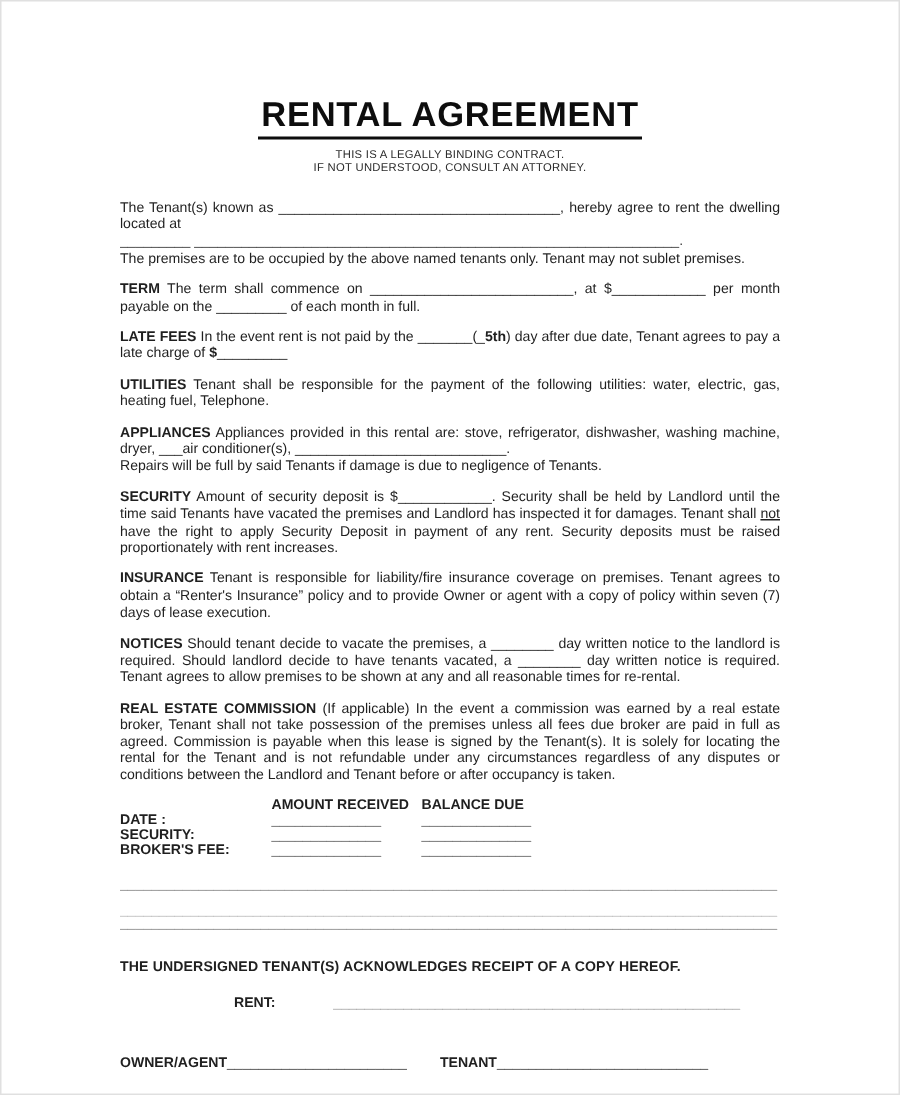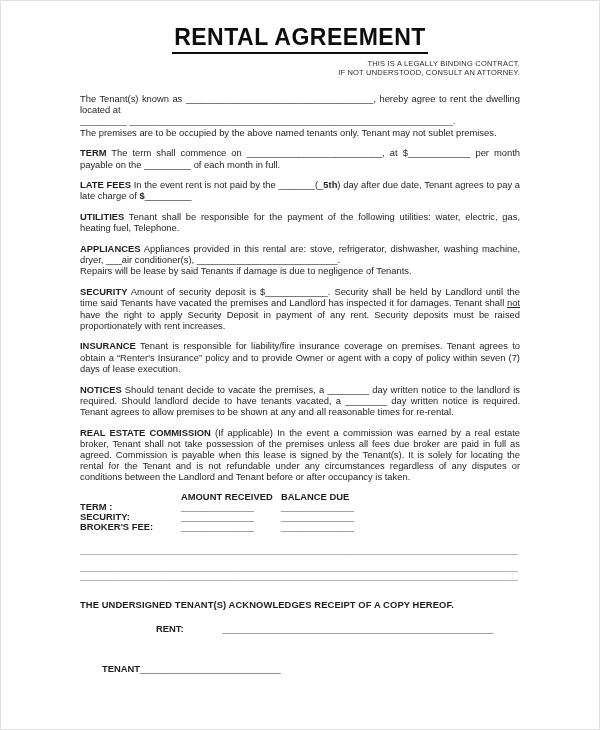--- a/index.html
+++ b/index.html
@@ -1,22 +1,22 @@
 <!DOCTYPE html>
 <html><head>
 <meta charset="utf-8">
 <style>
   html,body{margin:0;padding:0;background:#fff;}
   body{width:600px;height:730px;overflow:hidden;font-family:"Liberation Sans","DejaVu Sans",sans-serif;color:#1f1f1f;}
   .page{width:600px;height:730px;box-sizing:border-box;border:1px solid #e0e0e0;background:#fff;
-        padding:23px 79px 0 79px;overflow:hidden;}
+        padding:62px 79px 0 79px;overflow:hidden;}
   .title{text-align:center;margin:0 0 5px 0;}
   .title-text{display:inline-block;font-size:23px;font-weight:bold;letter-spacing:0.5px;color:#0d0d0d;
               border-bottom:2.5px solid #0d0d0d;padding:0 2px 1px 2px;}
-  .subtitle{text-align:right;font-size:7.5px;line-height:9px;letter-spacing:0.2px;color:#2a2a2a;margin-bottom:16px;}
+  .subtitle{text-align:center;font-size:7.5px;line-height:9px;letter-spacing:0.2px;color:#2a2a2a;margin-bottom:16px;}
   .para{font-size:9.4px;line-height:11.2px;text-align:justify;margin:0 0 9.5px 0;}
   .para.tight{margin-bottom:0;}
   .lbl{font-weight:bold;}
   .b{font-weight:bold;}
   .u{text-decoration:underline;}
   .blank{letter-spacing:0;}
   .blank-line{font-size:9.4px;line-height:11.2px;white-space:nowrap;overflow:hidden;color:#3d3d3d;}
   .pay-table{font-size:9.4px;margin:2px 0 12px 0;}
   .pay-row{display:flex;line-height:10px;}
   .pay-c1{width:101px;font-weight:bold;}
@@ -52,39 +52,39 @@
   <p class="para tight"><span>The Tenant(s) known as </span><span class="blank">____________________________________</span><span>, hereby agree to rent the dwelling located at</span></p>
   <div class="blank-line">_________ ______________________________________________________________.</div>
   <p class="para">The premises are to be occupied by the above named tenants only. Tenant may not sublet premises.</p>
 
   <p class="para"><span class="lbl">TERM</span><span> The term shall commence on __________________________, at $____________ per month payable on the _________ of each month in full.</span></p>
 
   <p class="para"><span class="lbl">LATE FEES</span><span>  In the event rent is not paid by the  _______(_</span><span class="b">5th</span><span>) day after due date, Tenant agrees to pay a late charge of </span><span class="b">$</span><span class="blank">_________</span></p>
 
   <p class="para"><span class="lbl">UTILITIES</span><span>  Tenant shall be responsible for the payment of the following utilities: water, electric, gas, heating fuel, Telephone.</span></p>
 
-  <p class="para"><span class="lbl">APPLIANCES</span><span>  Appliances provided in this rental are: stove, refrigerator, dishwasher, washing machine, dryer, ___air conditioner(s), ___________________________.</span><br><span>Repairs will be lease by said Tenants if damage is due to negligence of Tenants.</span></p>
+  <p class="para"><span class="lbl">APPLIANCES</span><span>  Appliances provided in this rental are: stove, refrigerator, dishwasher, washing machine, dryer, ___air conditioner(s), ___________________________.</span><br><span>Repairs will be full by said Tenants if damage is due to negligence of Tenants.</span></p>
 
   <p class="para"><span class="lbl">SECURITY</span><span>  Amount of security deposit is $____________. Security shall be held by Landlord until the time said Tenants have vacated the premises and Landlord has inspected it for damages. Tenant shall </span><span class="u">not</span><span> have the right to apply Security Deposit in payment of any rent. Security deposits must be raised proportionately with rent increases.</span></p>
 
   <p class="para"><span class="lbl">INSURANCE</span><span>  Tenant is responsible for liability/fire insurance coverage on premises. Tenant agrees to obtain a “Renter's Insurance” policy and to provide Owner or agent with a copy of policy within seven (7) days of lease execution.</span></p>
 
   <p class="para"><span class="lbl">NOTICES</span><span>  Should tenant decide to vacate the premises, a ________ day written notice to the landlord is required. Should landlord decide to have tenants vacated, a ________ day written notice is required. Tenant agrees to allow premises to be shown at any and all reasonable times for re-rental.</span></p>
 
   <p class="para"><span class="lbl">REAL ESTATE COMMISSION</span><span> (If applicable) In the event a commission was earned by a real estate broker, Tenant shall not take possession of the premises unless all fees due broker are paid in full as agreed. Commission is payable when this lease is signed by the Tenant(s). It is solely for locating the rental for the Tenant and is not refundable under any circumstances regardless of any disputes or conditions between the Landlord and Tenant before or after occupancy is taken.</span></p>
 
 
   <div class="pay-table">
     <div class="pay-row pay-head">
       <span class="pay-c1"></span>
       <span class="pay-c2">AMOUNT RECEIVED</span>
       <span class="pay-c3">BALANCE DUE</span>
     </div>
     <div class="pay-row">
-      <span class="pay-c1">TERM :</span>
+      <span class="pay-c1">DATE :</span>
       <span class="pay-c2 cell-blank">______________</span>
       <span class="pay-c3 cell-blank">______________</span>
     </div>
     <div class="pay-row">
       <span class="pay-c1">SECURITY:</span>
       <span class="pay-c2 cell-blank">______________</span>
       <span class="pay-c3 cell-blank">______________</span>
     </div>
     <div class="pay-row">
       <span class="pay-c1">BROKER'S FEE:</span>
@@ -99,16 +99,17 @@
     <div class="note-line">____________________________________________________________________________________</div>
     <div class="note-line">____________________________________________________________________________________</div>
     <div class="note-line">____________________________________________________________________________________</div>
   </div>
 
   <p class="undersigned">THE UNDERSIGNED TENANT(S)  ACKNOWLEDGES RECEIPT OF A COPY  HEREOF.</p>
 
   <div class="date-line"><span class="lbl">RENT: </span><span class="blank">____________________________________________________</span></div>
 
   <div class="sign-row">
+    <div class="sign-group"><span class="lbl">OWNER/AGENT</span><span class="blank">_______________________</span></div>
     <div class="sign-group sign-tenant"><span class="lbl">TENANT</span><span class="blank">___________________________</span></div>
   </div>
 
 </div>
 
 </body></html>

